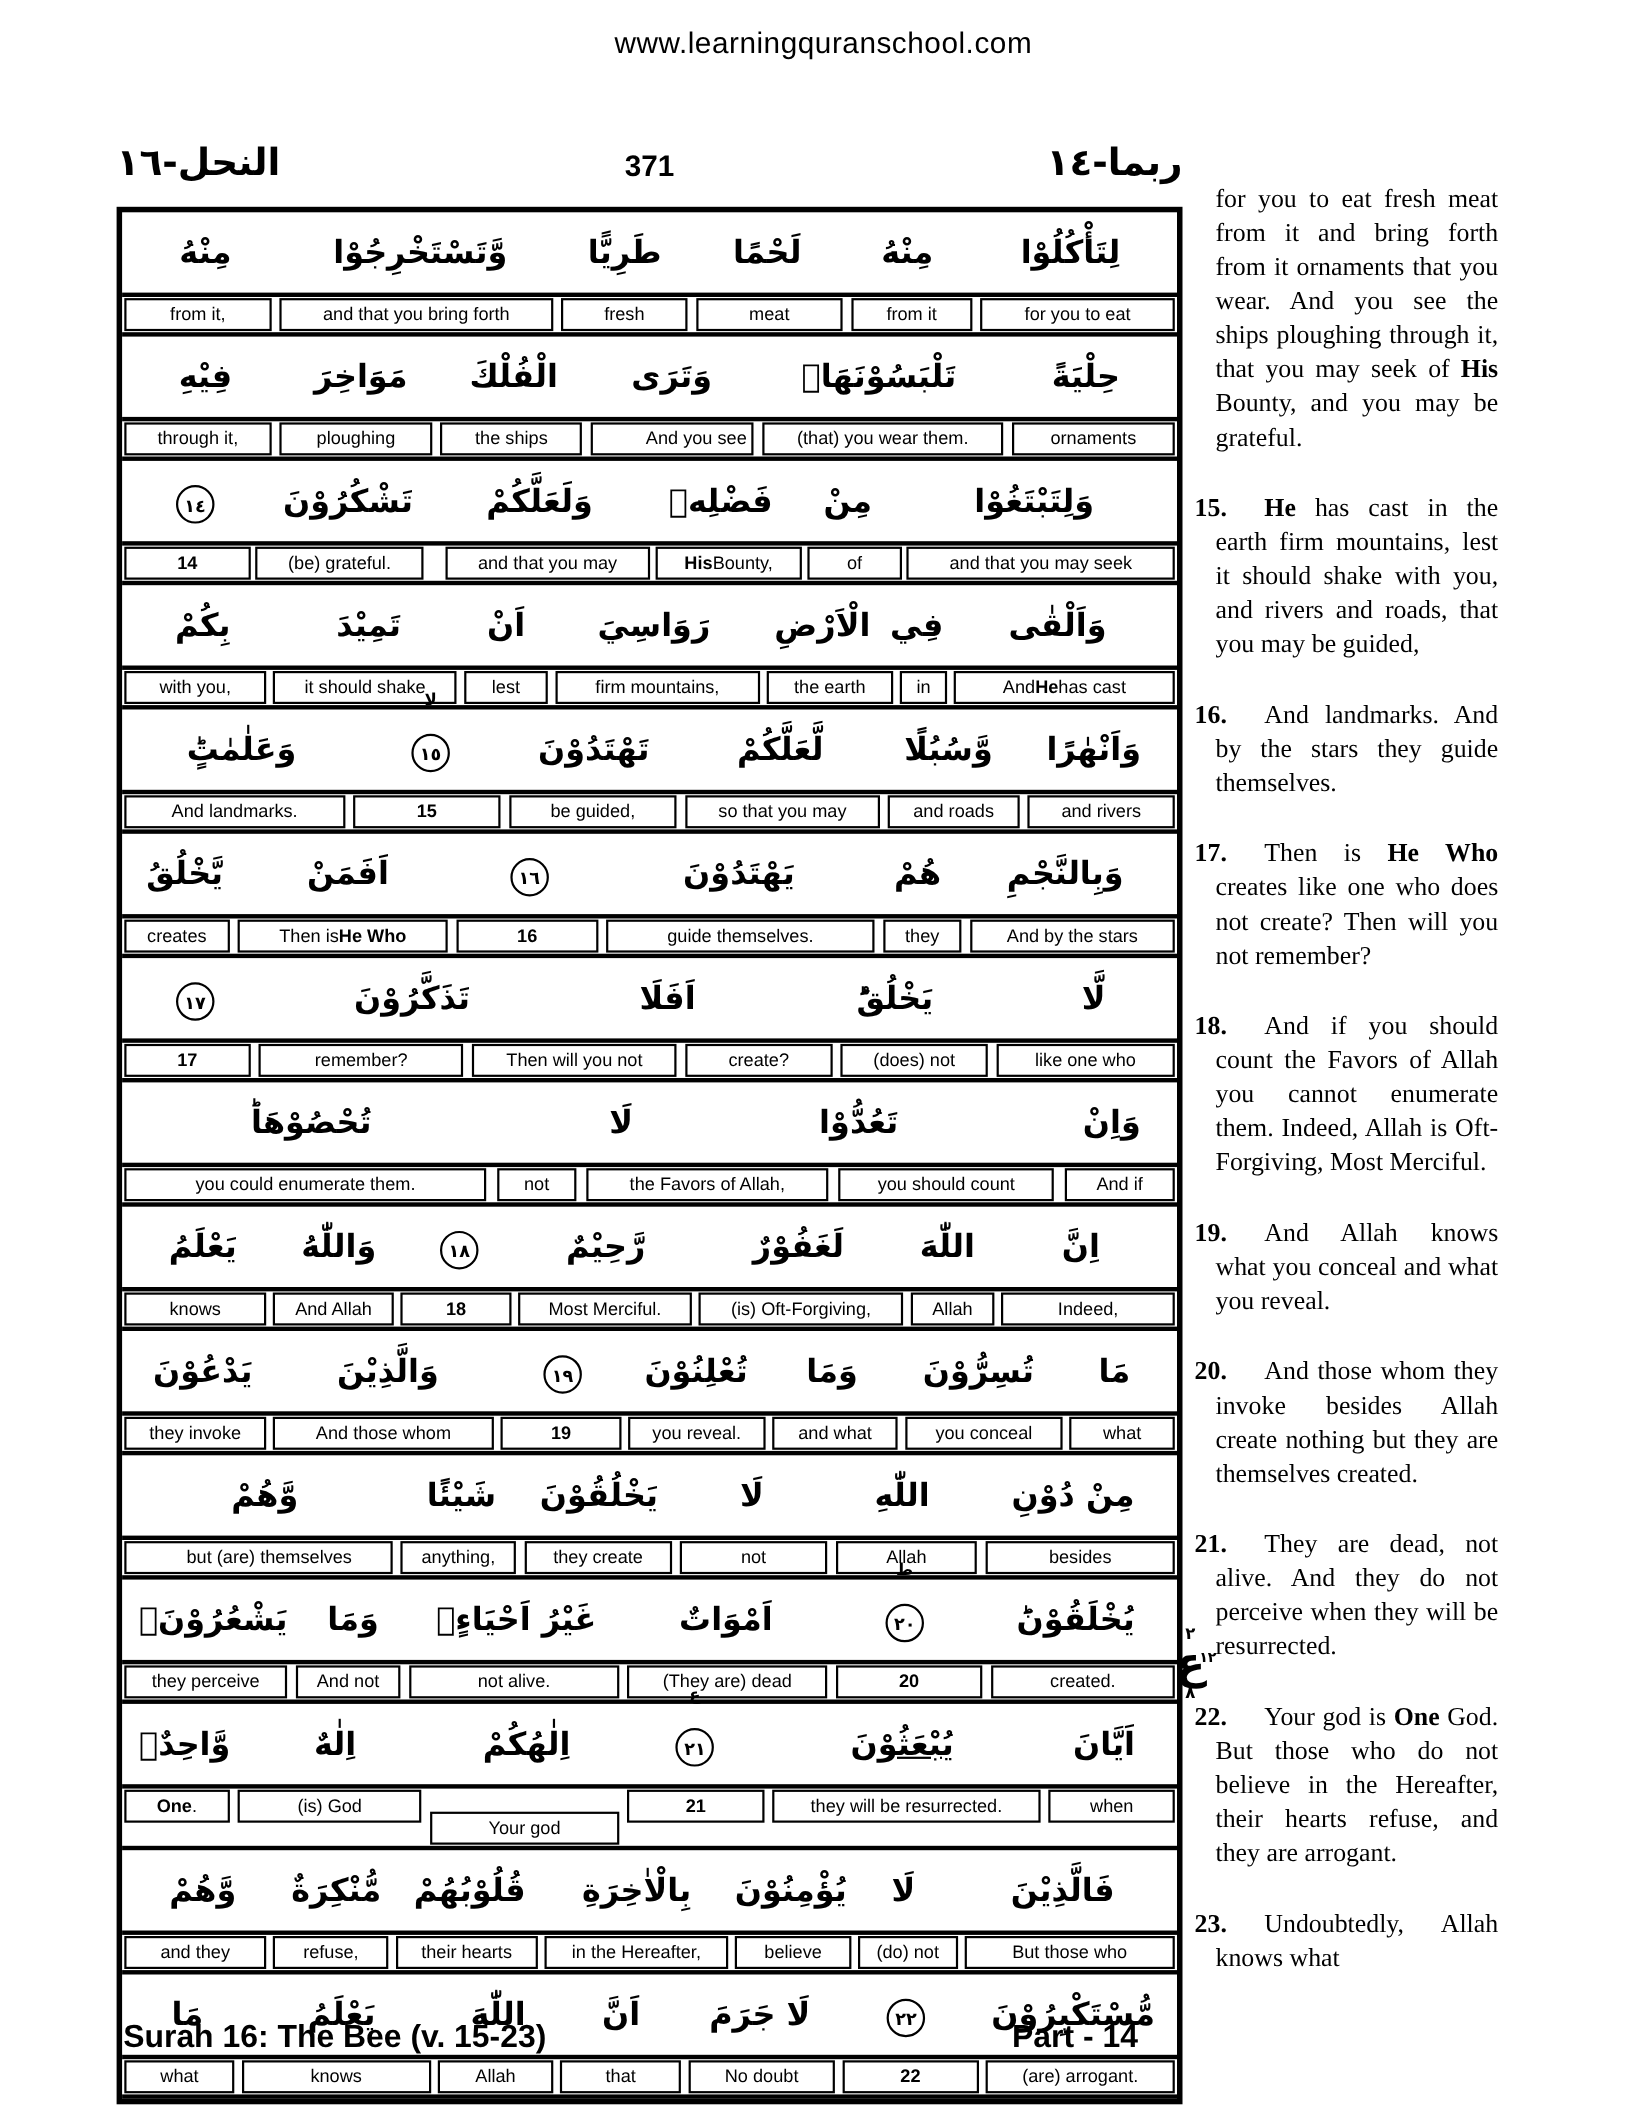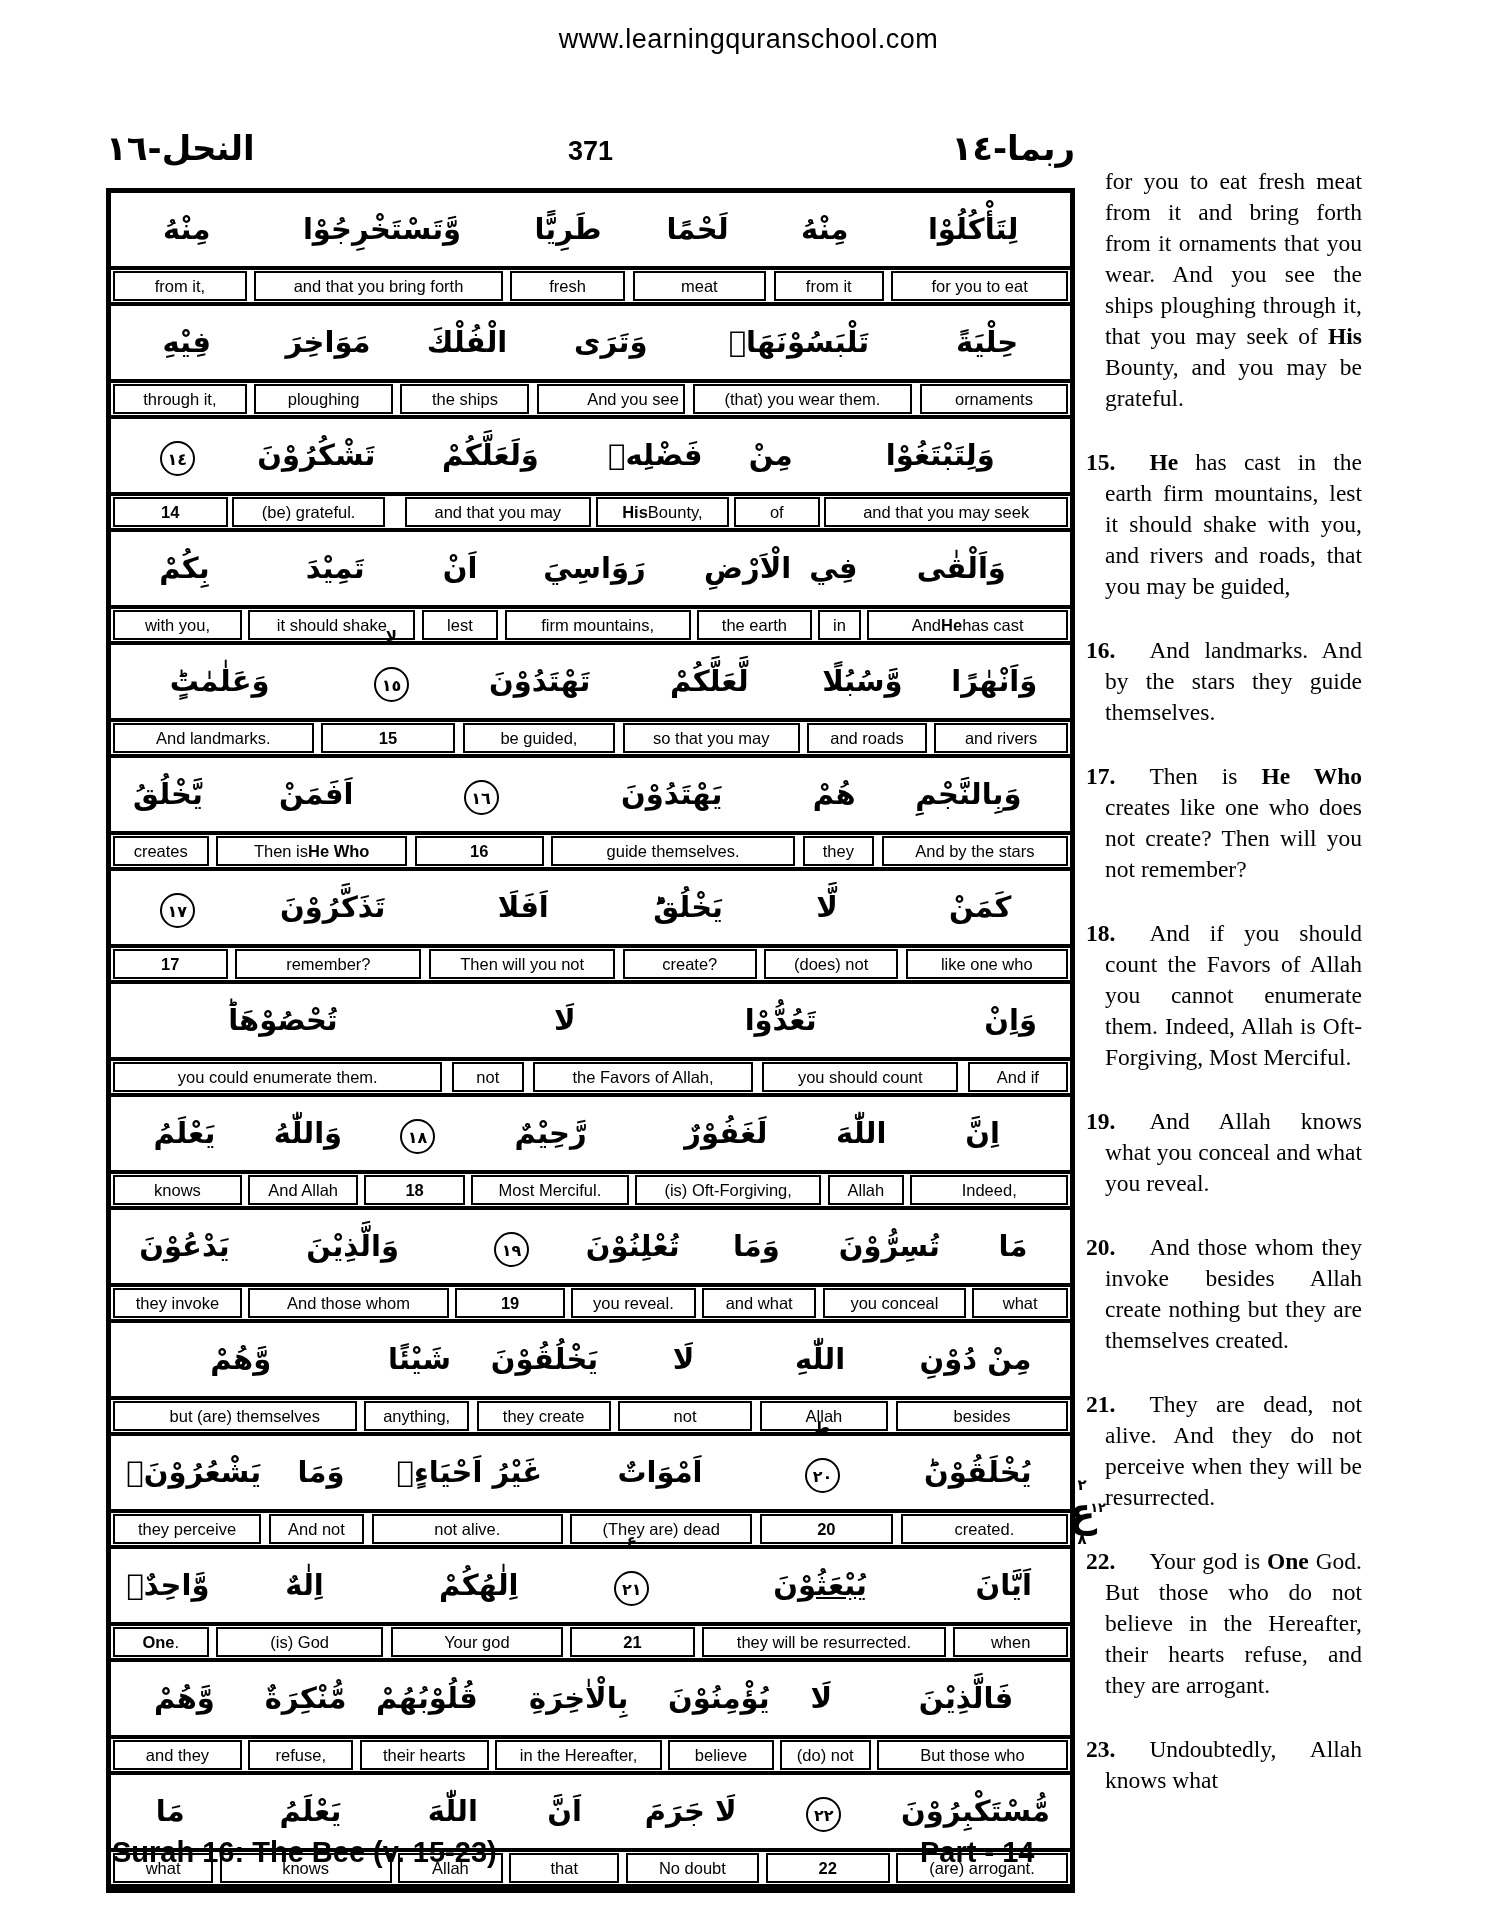--- a/index.html
+++ b/index.html
@@ -175,21 +175,20 @@
         <div class="en-cell" style="flex: 0 0 19.5%;">And by the stars</div>
       </div>
       <div class="ar-row">
         <div class="ar-cell" style="flex: 0 0 12%;">
           <span class="circle-wrap"><span class="circle">١٧</span></span>
         </div>
         <div class="ar-cell" style="flex: 0 0 19.5%;">تَذَكَّرُوْنَ</div>
         <div class="ar-cell" style="flex: 0 0 19.5%;">اَفَلَا</div>
         <div class="ar-cell" style="flex: 0 0 14%;">يَخْلُقُؕ</div>
         <div class="ar-cell" style="flex: 0 0 14%;">لَّا</div>
-        <div class="ar-cell" style="flex: 0 0 17%;">كَمَنْ</div>
       </div>
       <div class="en-row">
         <div class="en-cell" style="flex: 0 0 12%;">
           <b>17</b>
         </div>
         <div class="en-cell" style="flex: 0 0 19.5%;">remember?</div>
         <div class="en-cell" style="flex: 0 0 19.5%;">Then will you not</div>
         <div class="en-cell" style="flex: 0 0 14%;">create?</div>
         <div class="en-cell" style="flex: 0 0 14%;">(does) not</div>
         <div class="en-cell" style="flex: 0 0 17%;">like one who</div>
@@ -293,21 +292,21 @@
         <div class="ar-cell" style="flex: 0 0 18%;">اِلٰهُكُمْ</div>
         <div class="ar-cell" style="flex: 0 0 13%;">
           <span class="circle-wrap"><span class="circle-mark">ع</span><span class="circle">٢١</span></span>
         </div>
         <div class="ar-cell" style="flex: 0 0 25.5%; text-decoration: underline;">يُبْعَثُوْنَ</div>
         <div class="ar-cell" style="flex: 0 0 12%;">اَيَّانَ</div>
       </div>
       <div class="en-row">
         <div class="en-cell" style="flex: 0 0 10%;"><b>One</b>.</div>
         <div class="en-cell" style="flex: 0 0 17.5%;">(is) God</div>
-        <div class="en-cell" style="flex: 0 0 18%;">Your god</div>
+        <div class="en-cell" style="flex: 0 0 18%; margin-top: 20px;">Your god</div>
         <div class="en-cell" style="flex: 0 0 13%;">
           <b>21</b>
         </div>
         <div class="en-cell" style="flex: 0 0 25.5%;">they will be resurrected.</div>
         <div class="en-cell" style="flex: 0 0 12%;">when</div>
       </div>
       <div class="ar-row">
         <div class="ar-cell" style="flex: 0 0 13.5%;">وَّهُمْ</div>
         <div class="ar-cell" style="flex: 0 0 11%;">مُّنْكِرَةٌ</div>
         <div class="ar-cell" style="flex: 0 0 13.5%;">قُلُوْبُهُمْ</div>

